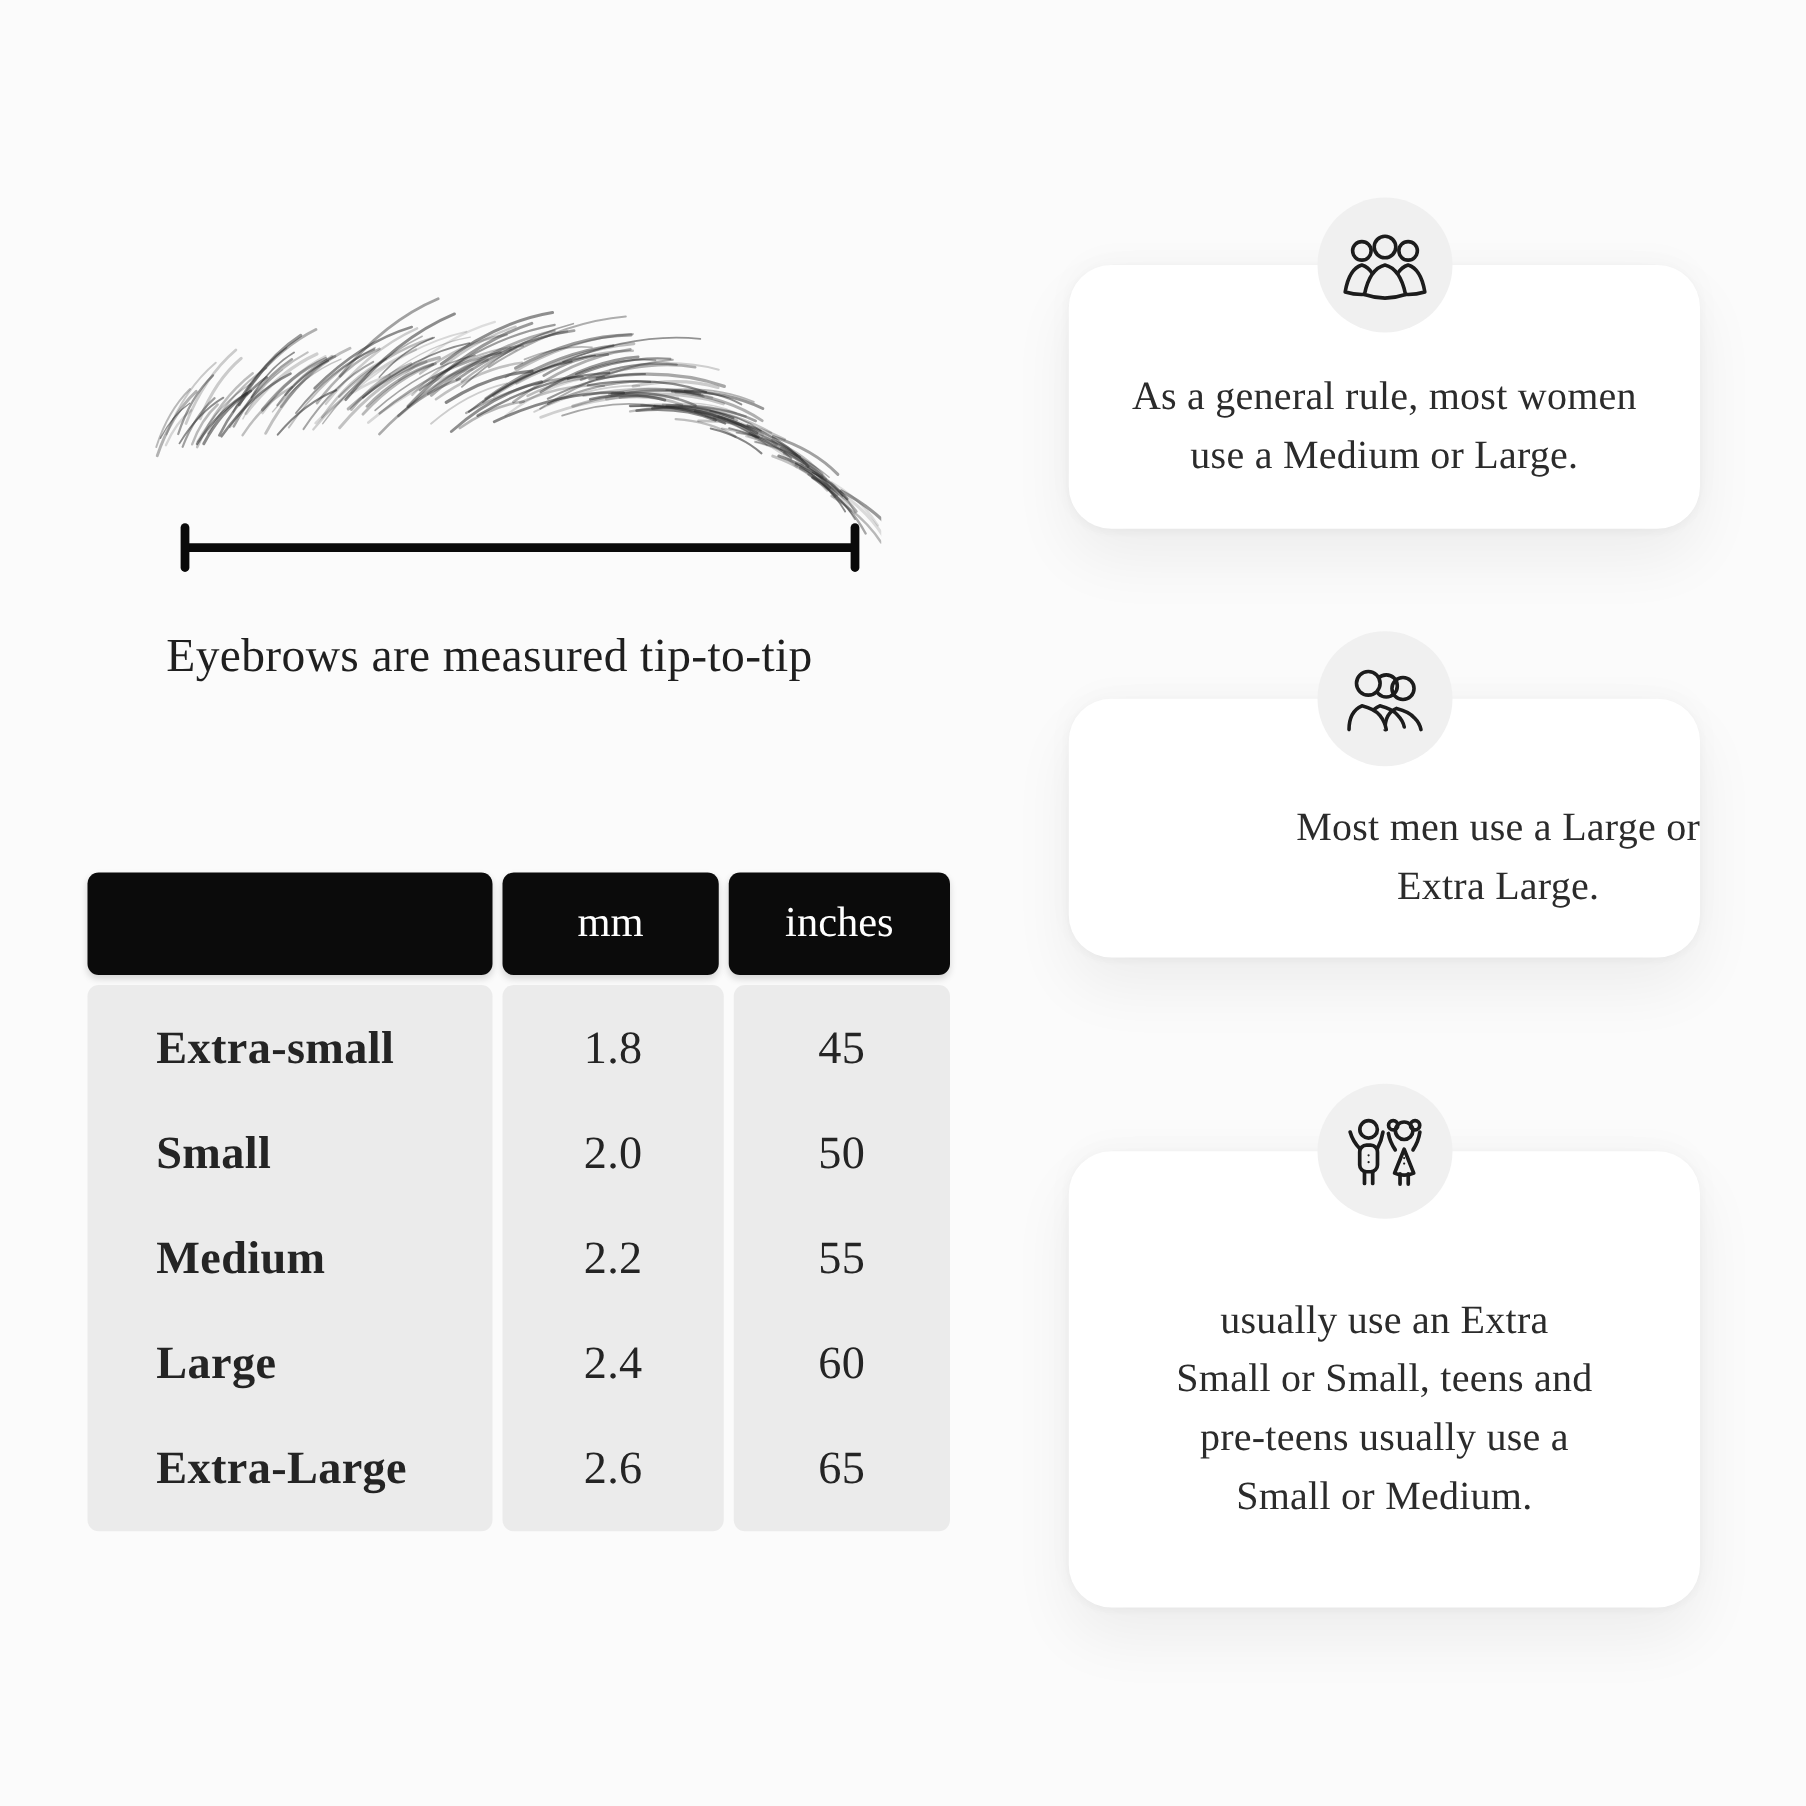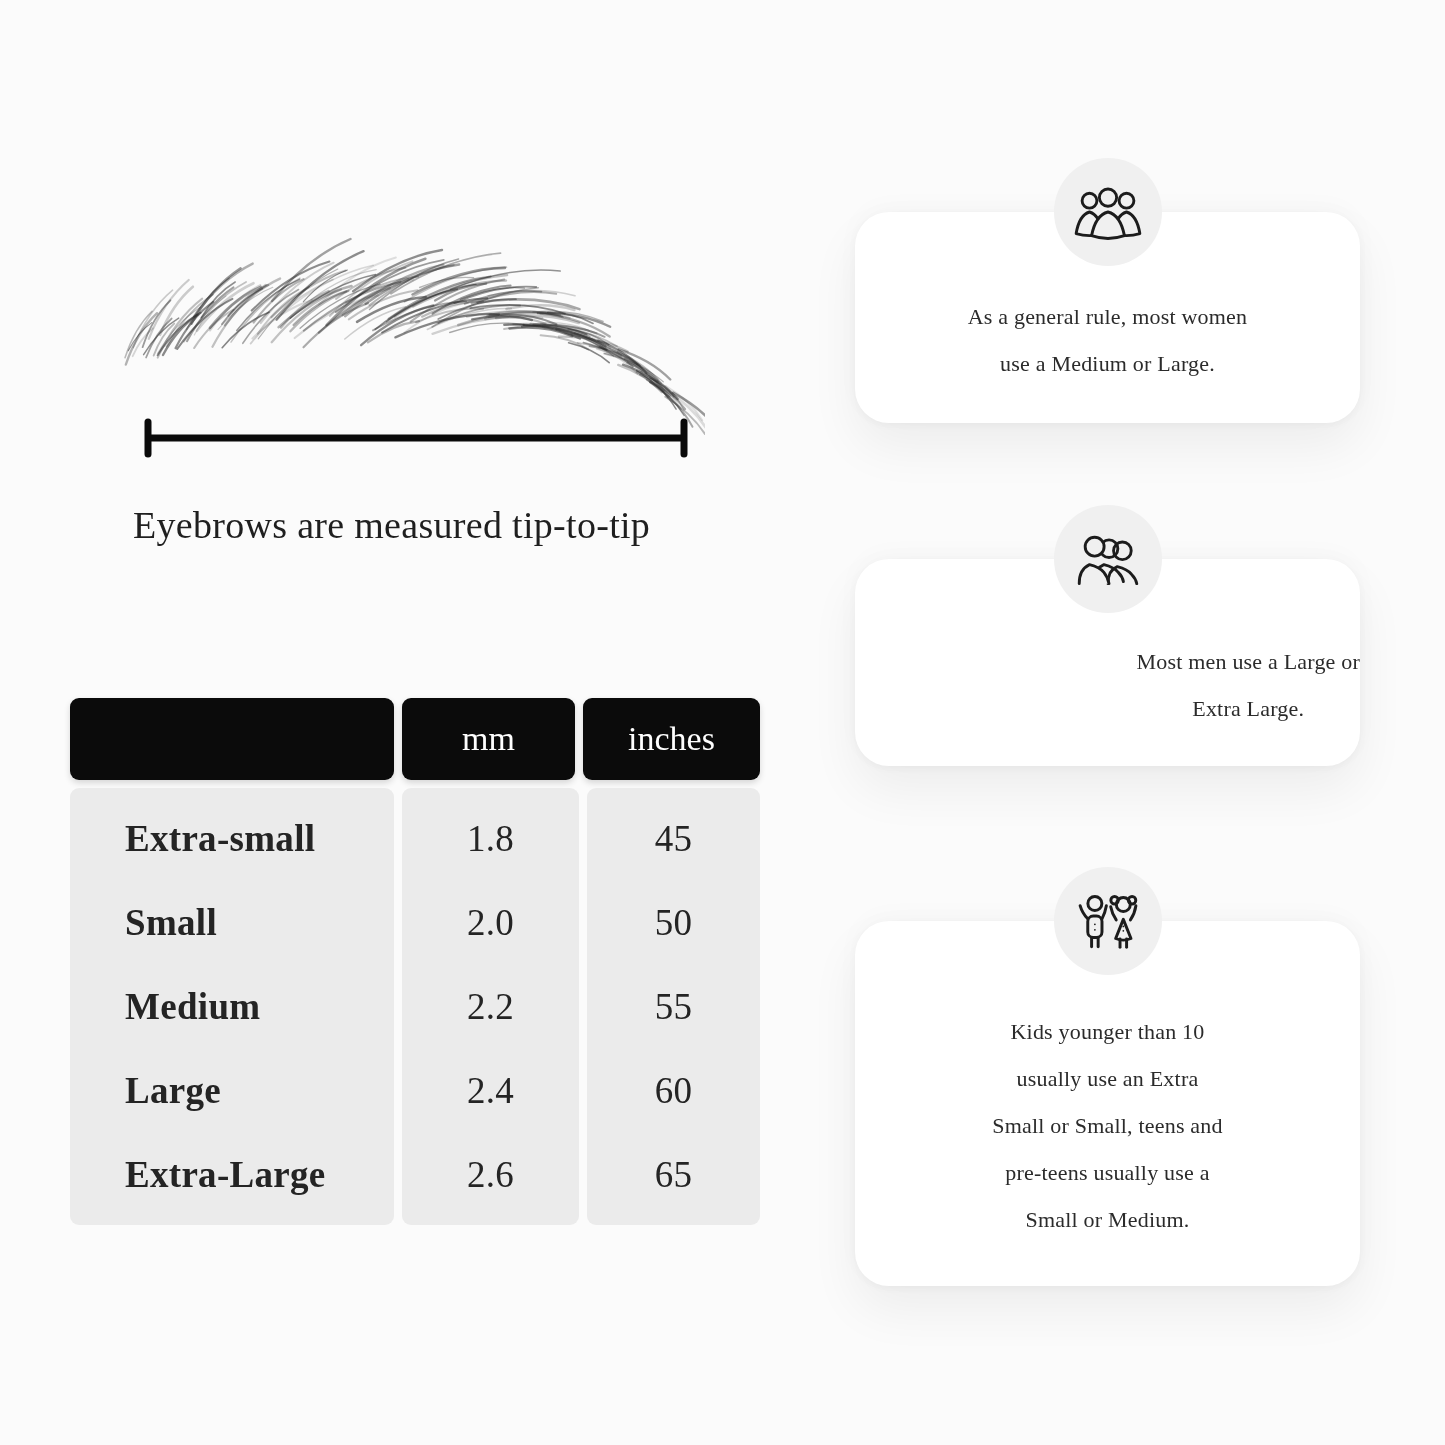--- a/index.html
+++ b/index.html
@@ -43,21 +43,21 @@
   }
   .card-1{top:212px;height:211px;}
   .card-2{top:559px;height:207px;align-items:flex-end;}
   .card-3{top:921px;height:365px;}
   .icon-circle{
     position:absolute;top:-54px;left:50%;margin-left:-54px;
     width:108px;height:108px;border-radius:50%;background:#f0f0f0;
     display:flex;align-items:center;justify-content:center;
   }
   .card-text{
-    margin-top:44px;text-align:center;font-size:22px;line-height:47px;color:#2b2b2b;letter-spacing:.2px;
+    margin-top:44px;text-align:center;font-size:32px;line-height:47px;color:#2b2b2b;letter-spacing:.2px;
   }
   .card-text .line{display:block;}
 </style>
 </head>
 <body>
 
 <div id="canvas">
 
   <div class="eyebrow-wrap">
     <svg id="eyebrow-svg" width="600" height="210" viewBox="0 0 600 210">
@@ -336,21 +336,20 @@
         <path d="M39.5,27 Q35.5,21 34.5,15"></path>
         <path d="M52.5,27 Q56.5,21 57.5,14"></path>
         <path d="M39,44 L46,26.5 L53,44 Q46,47 39,44 Z"></path>
         <circle cx="46" cy="33" r="0.8" fill="#1c1c1c" stroke="none"></circle>
         <circle cx="46" cy="37" r="0.8" fill="#1c1c1c" stroke="none"></circle>
         <path d="M43,44.5 L43,52"></path>
         <path d="M49,44.5 L49,52"></path>
       </svg>
     </div>
     <div class="card-text">
-      <span class="line">Kids younger than 10</span>
       <span class="line">usually use an Extra</span>
       <span class="line">Small or Small, teens and</span>
       <span class="line">pre-teens usually use a</span>
       <span class="line">Small or Medium.</span>
     </div>
   </div>
 
 </div>
 
 </body></html>

